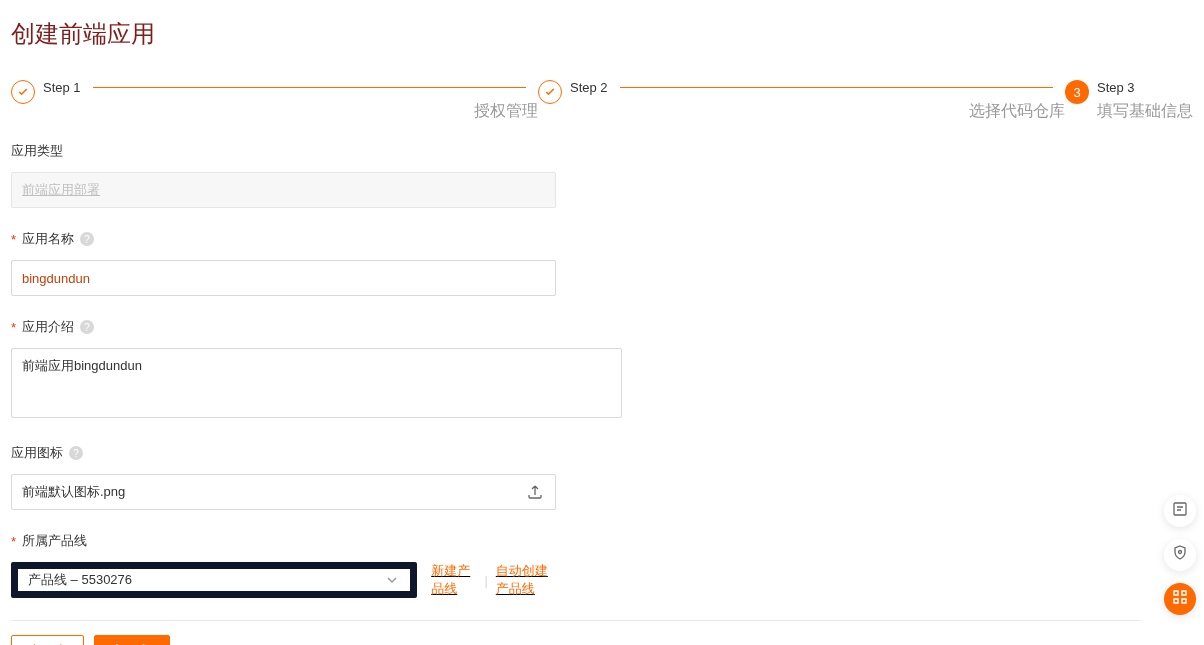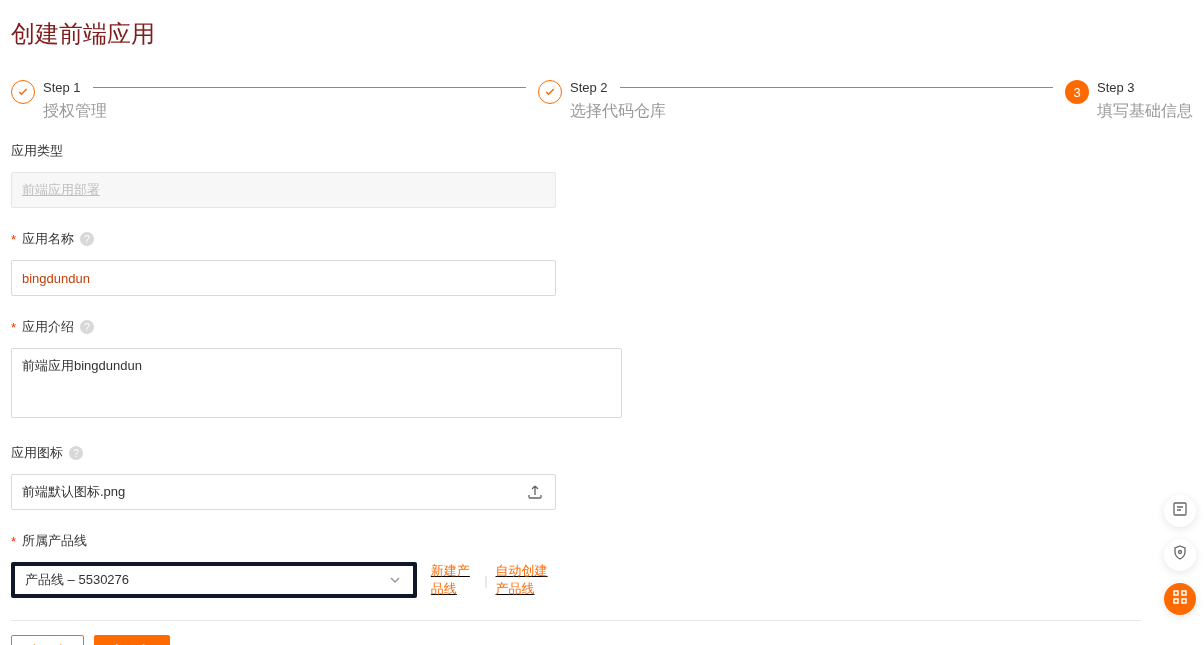--- a/index.html
+++ b/index.html
@@ -1,18 +1,18 @@
 <!DOCTYPE html>
 <html><head>
   <meta charset="utf-8">
   <style>
     * { box-sizing: border-box; margin: 0; padding: 0; font-family: -apple-system, "PingFang SC", "Microsoft YaHei", sans-serif; }
     body { width: 1204px; height: 645px; background: #fff; position: relative; }
     .page-title { font-size: 24px; font-weight: 500; color: #7f1d1d; padding: 18px 0 0 11px; }
-    .steps-wrap { display: flex; padding: 30px 11px 10px 11px; width: 100%; position: relative; }
+    .steps-wrap { display: flex; padding: 30px 11px 10px 11px; width: 100%; position: relative; text-align: right; }
     .step { display: flex; align-items: flex-start; flex: 1; }
     .step:last-child { flex: 0 0 auto; }
     .step-circle { width: 24px; height: 24px; border-radius: 50%; display: flex; align-items: center; justify-content: center; flex-shrink: 0; }
     .step-circle.done { background: #fff; border: 1px solid #ff6a00; color: #ff6a00; }
     .step-circle.done svg { width: 12px; height: 12px; }
     .step-circle.current { background: #ff6a00; color: #fff; font-size: 13px; }
     .step-texts { margin-left: 8px; display: flex; flex-direction: column; flex: 1; }
     .step-head { display: flex; align-items: center; }
     .step-label { font-size: 13px; color: #333; white-space: nowrap; }
     .step-line { height: 1px; flex: 1; margin-left: 12px; margin-right: 12px; }
@@ -21,21 +21,21 @@
     .form { padding: 10px 11px 0 11px; width: 570px; }
     .field { margin-bottom: 22px; }
     .field-label { font-size: 13px; color: #333; margin-bottom: 12px; display: flex; align-items: center; }
     .req { color: #ff3000; margin-right: 6px; }
     .help { display: inline-flex; align-items: center; justify-content: center; width: 14px; height: 14px; border-radius: 50%; background: #d8d8d8; color: #fff; font-size: 10px; margin-left: 6px; cursor: default; }
     .text-input { width: 545px; height: 36px; border: 1px solid #d9d9d9; border-radius: 2px; padding: 0 10px; font-size: 13px; color: #c2410c; outline: none; }
     .text-input.disabled { background: #f7f7f7; color: #bfbfbf; border-color: #e6e6e6; text-decoration: underline; }
     .textarea { width: 611px; height: 70px; border: 1px solid #d9d9d9; border-radius: 2px; padding: 8px 10px; font-size: 13px; color: #333; outline: none; resize: none; }
     .upload-input { position: relative; width: 545px; height: 36px; border: 1px solid #d9d9d9; border-radius: 2px; display: flex; align-items: center; padding: 0 10px; font-size: 13px; color: #333; }
     .upload-icon { position: absolute; right: 12px; top: 50%; transform: translateY(-50%); width: 16px; height: 16px; color: #666; }
-    .select-input { position: relative; width: 545px; height: 36px; border: 4px solid #0f172a; border-radius: 2px; display: flex; align-items: center; padding: 0 10px; font-size: 13px; color: #333; cursor: pointer; }
+    .select-input { position: relative; width: 545px; height: 36px; border: 7px solid #0f172a; border-radius: 2px; display: flex; align-items: center; padding: 0 10px; font-size: 13px; color: #333; cursor: pointer; }
     .chevron { position: absolute; right: 12px; top: 50%; transform: translateY(-50%); width: 12px; height: 12px; color: #999; }
     .product-line-row { display: flex; align-items: center; }
     .prod-links { margin-left: 14px; font-size: 13px; display: flex; align-items: center; text-decoration: underline; }
     .prod-link { color: #ff6a00; cursor: pointer; }
     .prod-sep { color: #d9d9d9; margin: 0 8px; }
     .divider { height: 1px; background: #e8e8e8; margin: 0 11px; width: 1130px; }
     .footer-btns { padding: 14px 11px; display: flex; gap: 10px; }
     .btn { height: 32px; min-width: 64px; padding: 0 16px; border-radius: 2px; font-size: 13px; cursor: pointer; display: flex; align-items: center; justify-content: center; }
     .btn-secondary { background: #fff; border: 1px solid #ff6a00; color: #ff6a00; }
     .btn-primary { background: #ff6a00; border: 1px solid #ff6a00; color: #fff; letter-spacing: 4px; }

